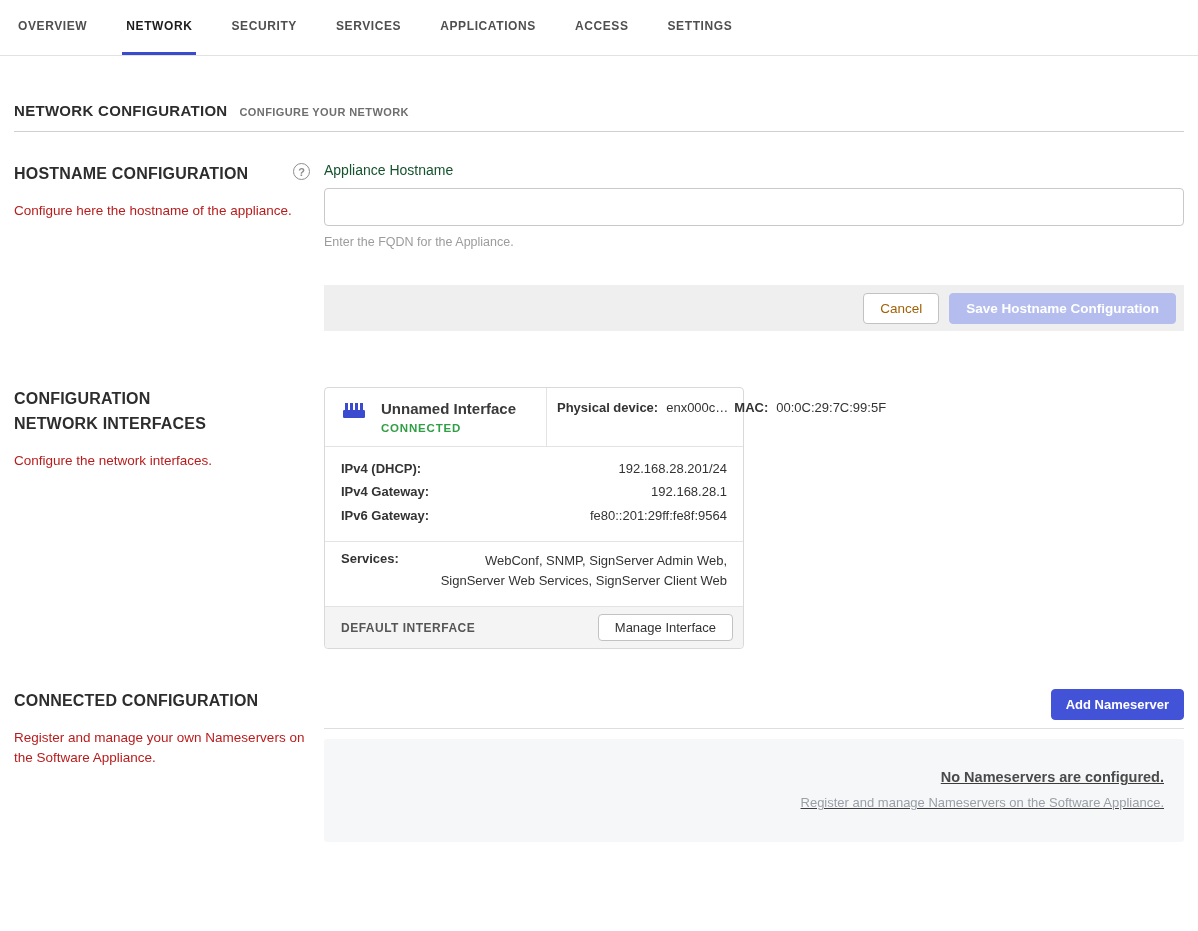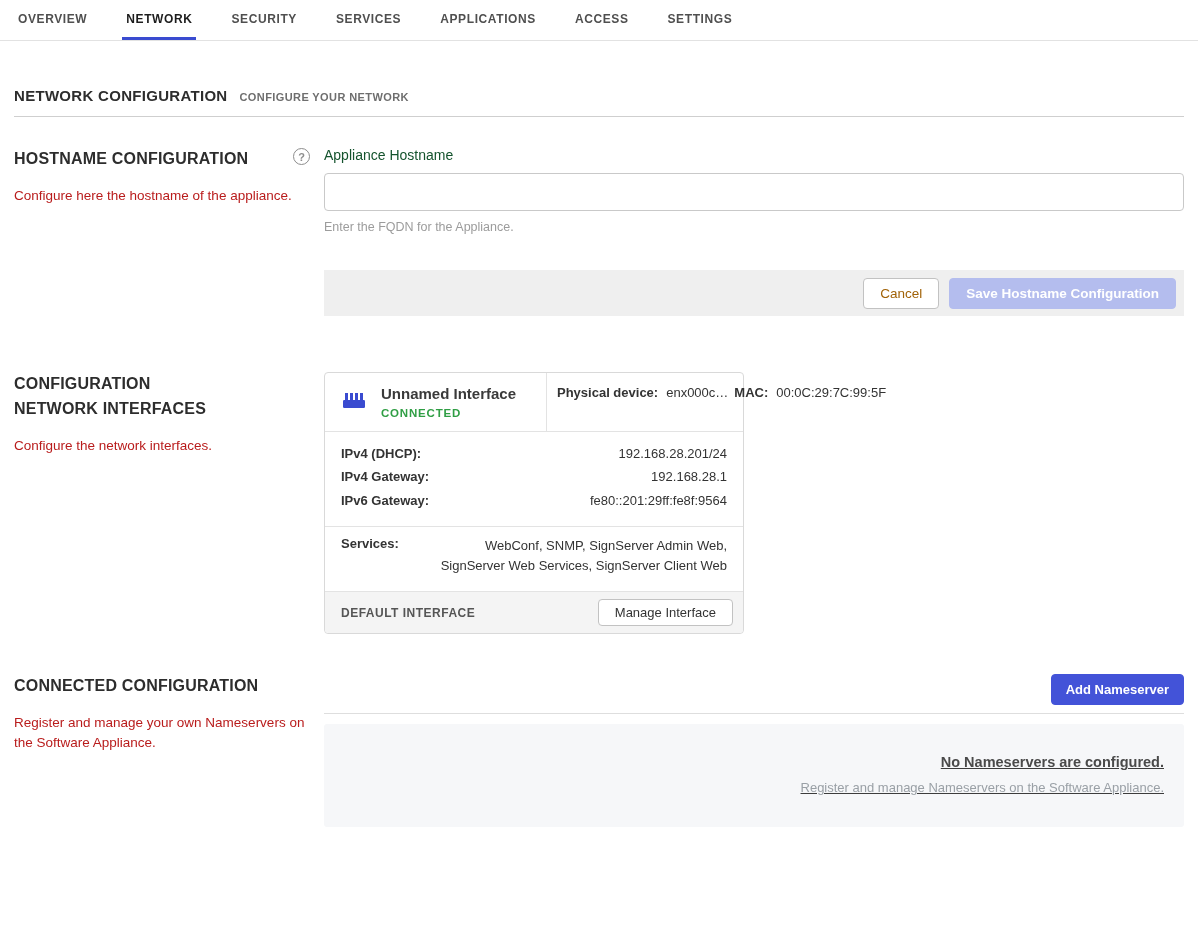--- a/index.html
+++ b/index.html
@@ -7,21 +7,21 @@
   body {
     font-family: "Liberation Sans", sans-serif;
     color: #3c3c3c;
     overflow: hidden;
   }
 
   
   .topnav {
     display: flex;
     align-items: stretch;
-    height: 41px;
+    height: 56px;
     padding: 0 14px;
     border-bottom: 1px solid #e2e2e2;
     background: #fff;
   }
   .tab {
     display: flex;
     align-items: center;
     padding: 0 4px;
     margin-right: 31px;
     font-size: 12px;
@@ -160,21 +160,21 @@
     border-radius: 4px;
     background: #fff;
     font-size: 13px;
   }
   .iface-head {
     display: flex;
     align-items: stretch;
   }
   .iface-head-left {
     display: flex;
-    align-items: center;
+    align-items: flex-start;
     gap: 14px;
     padding: 12px 10px 12px 16px;
     flex: 1;
     border-right: 1px solid #e3e3e3;
   }
   .iface-name {
     font-size: 15px;
     font-weight: 700;
     color: #3a3a3a;
   }

